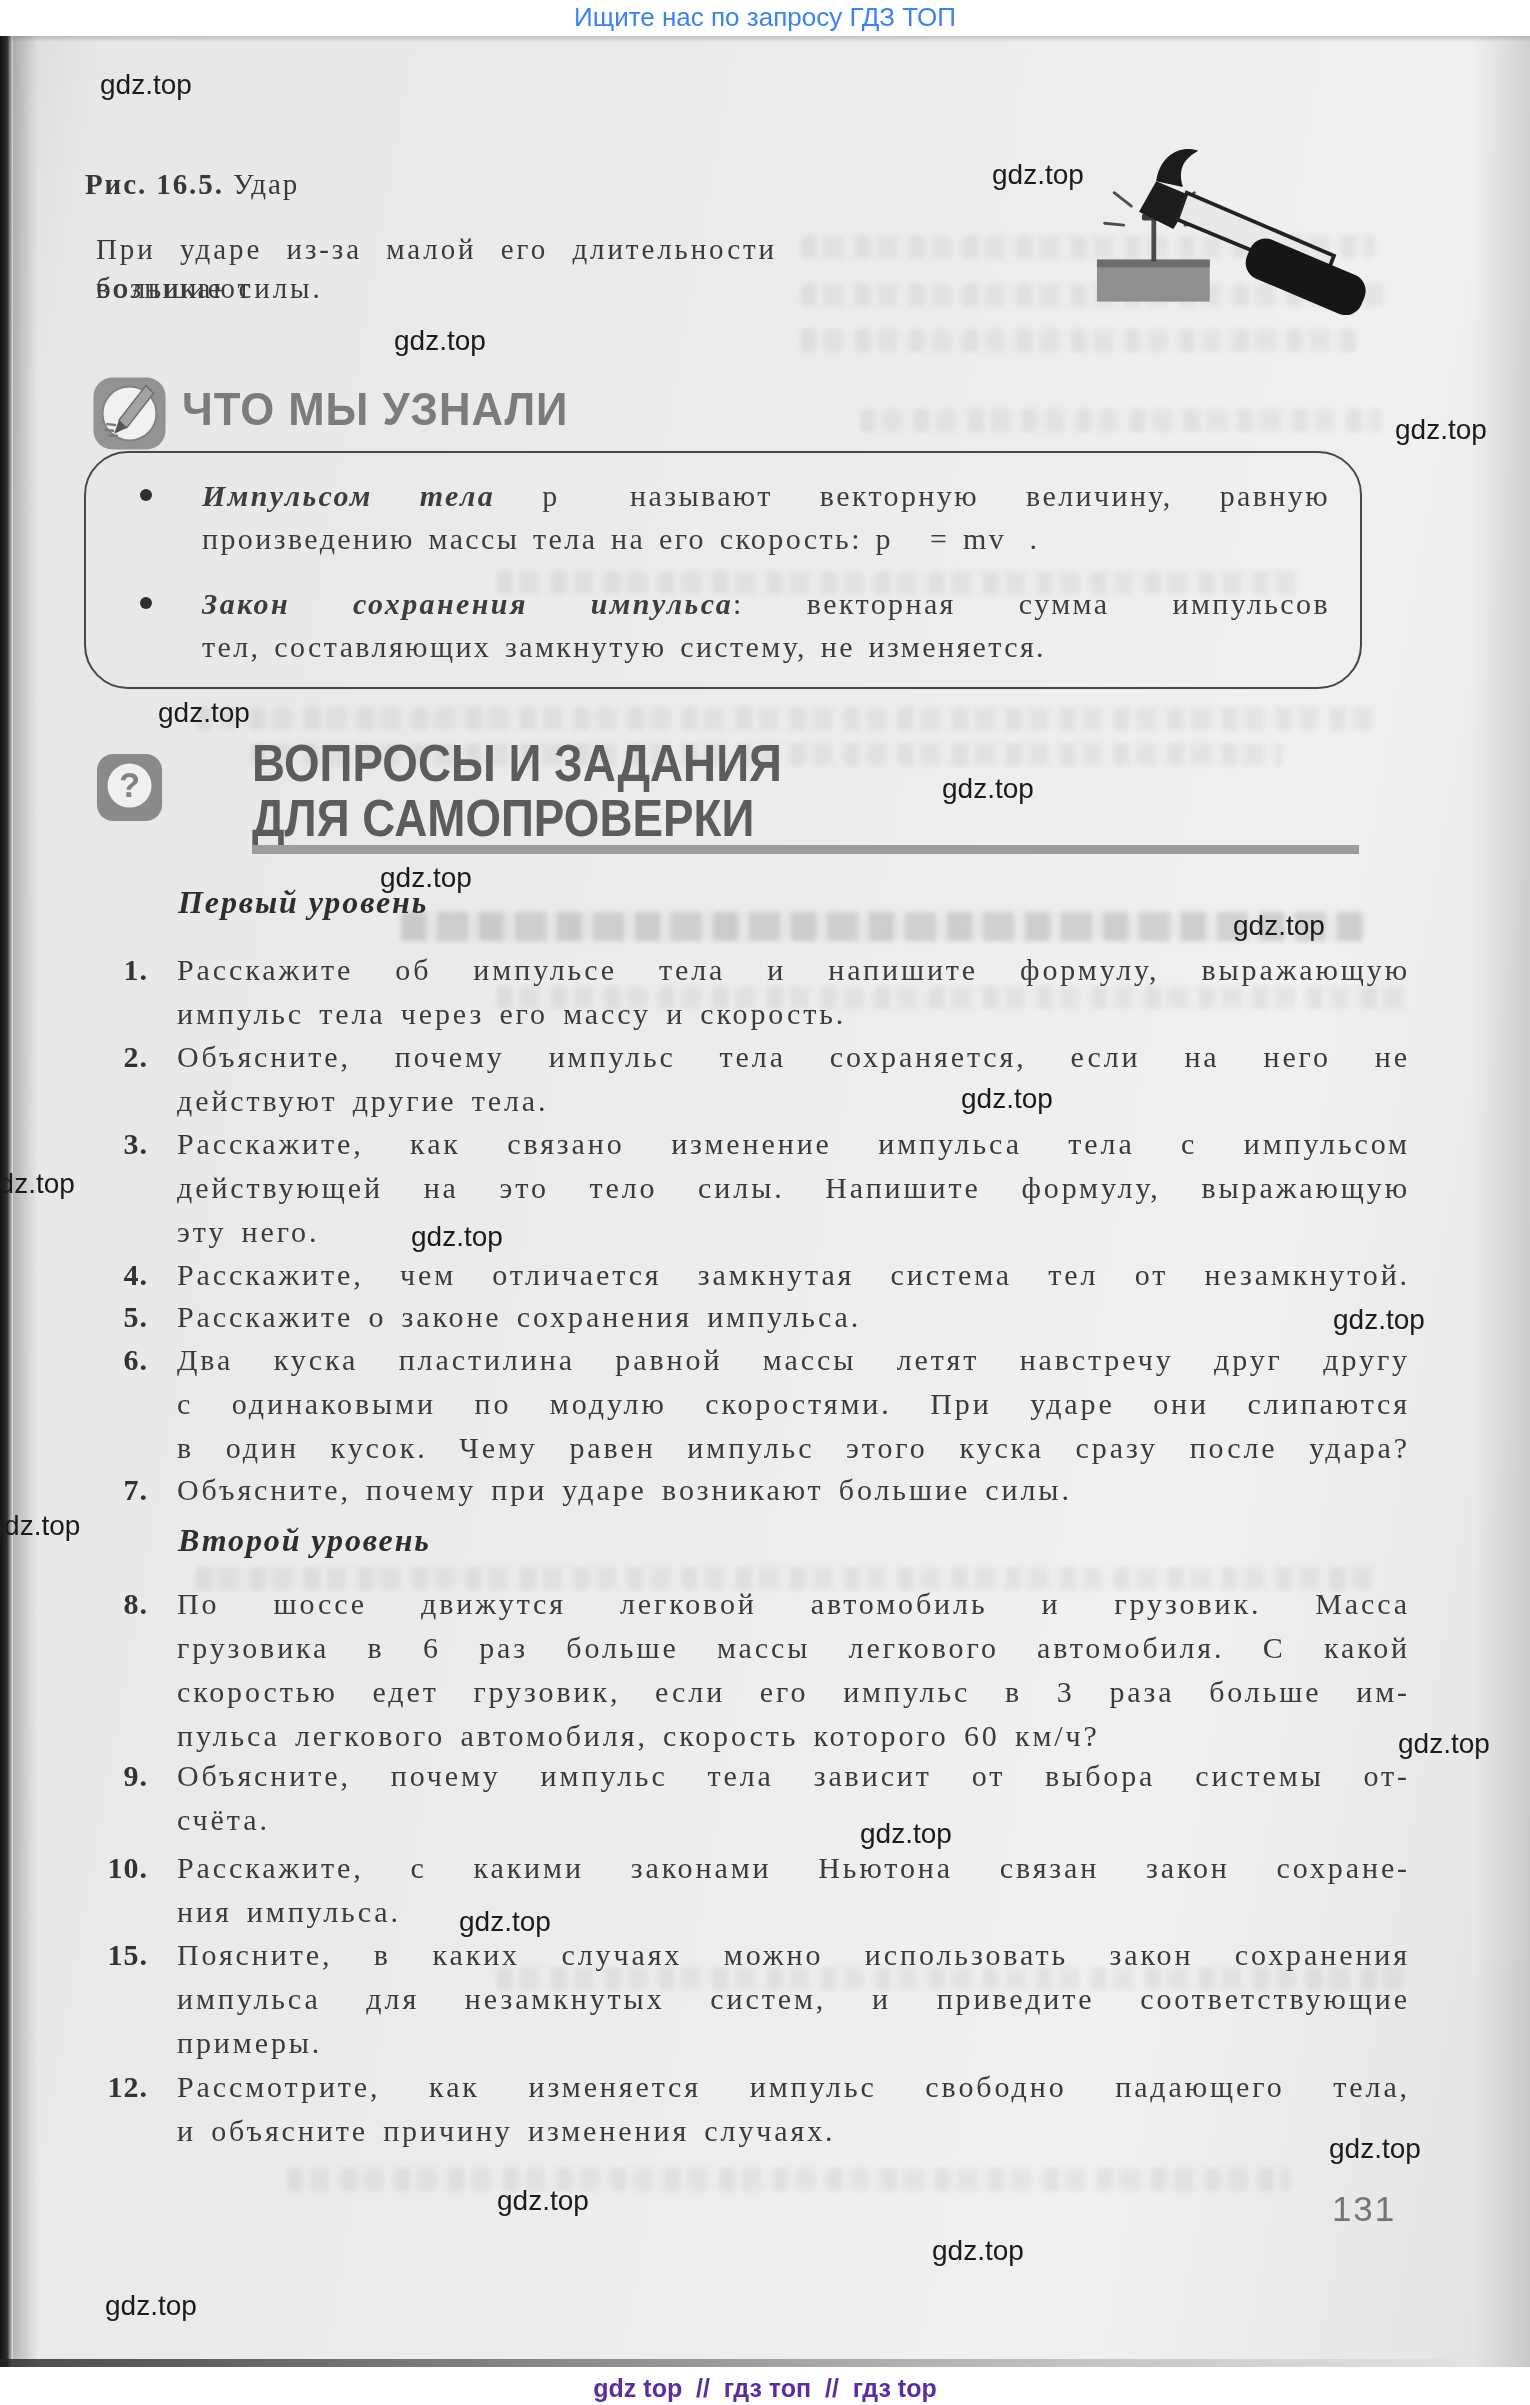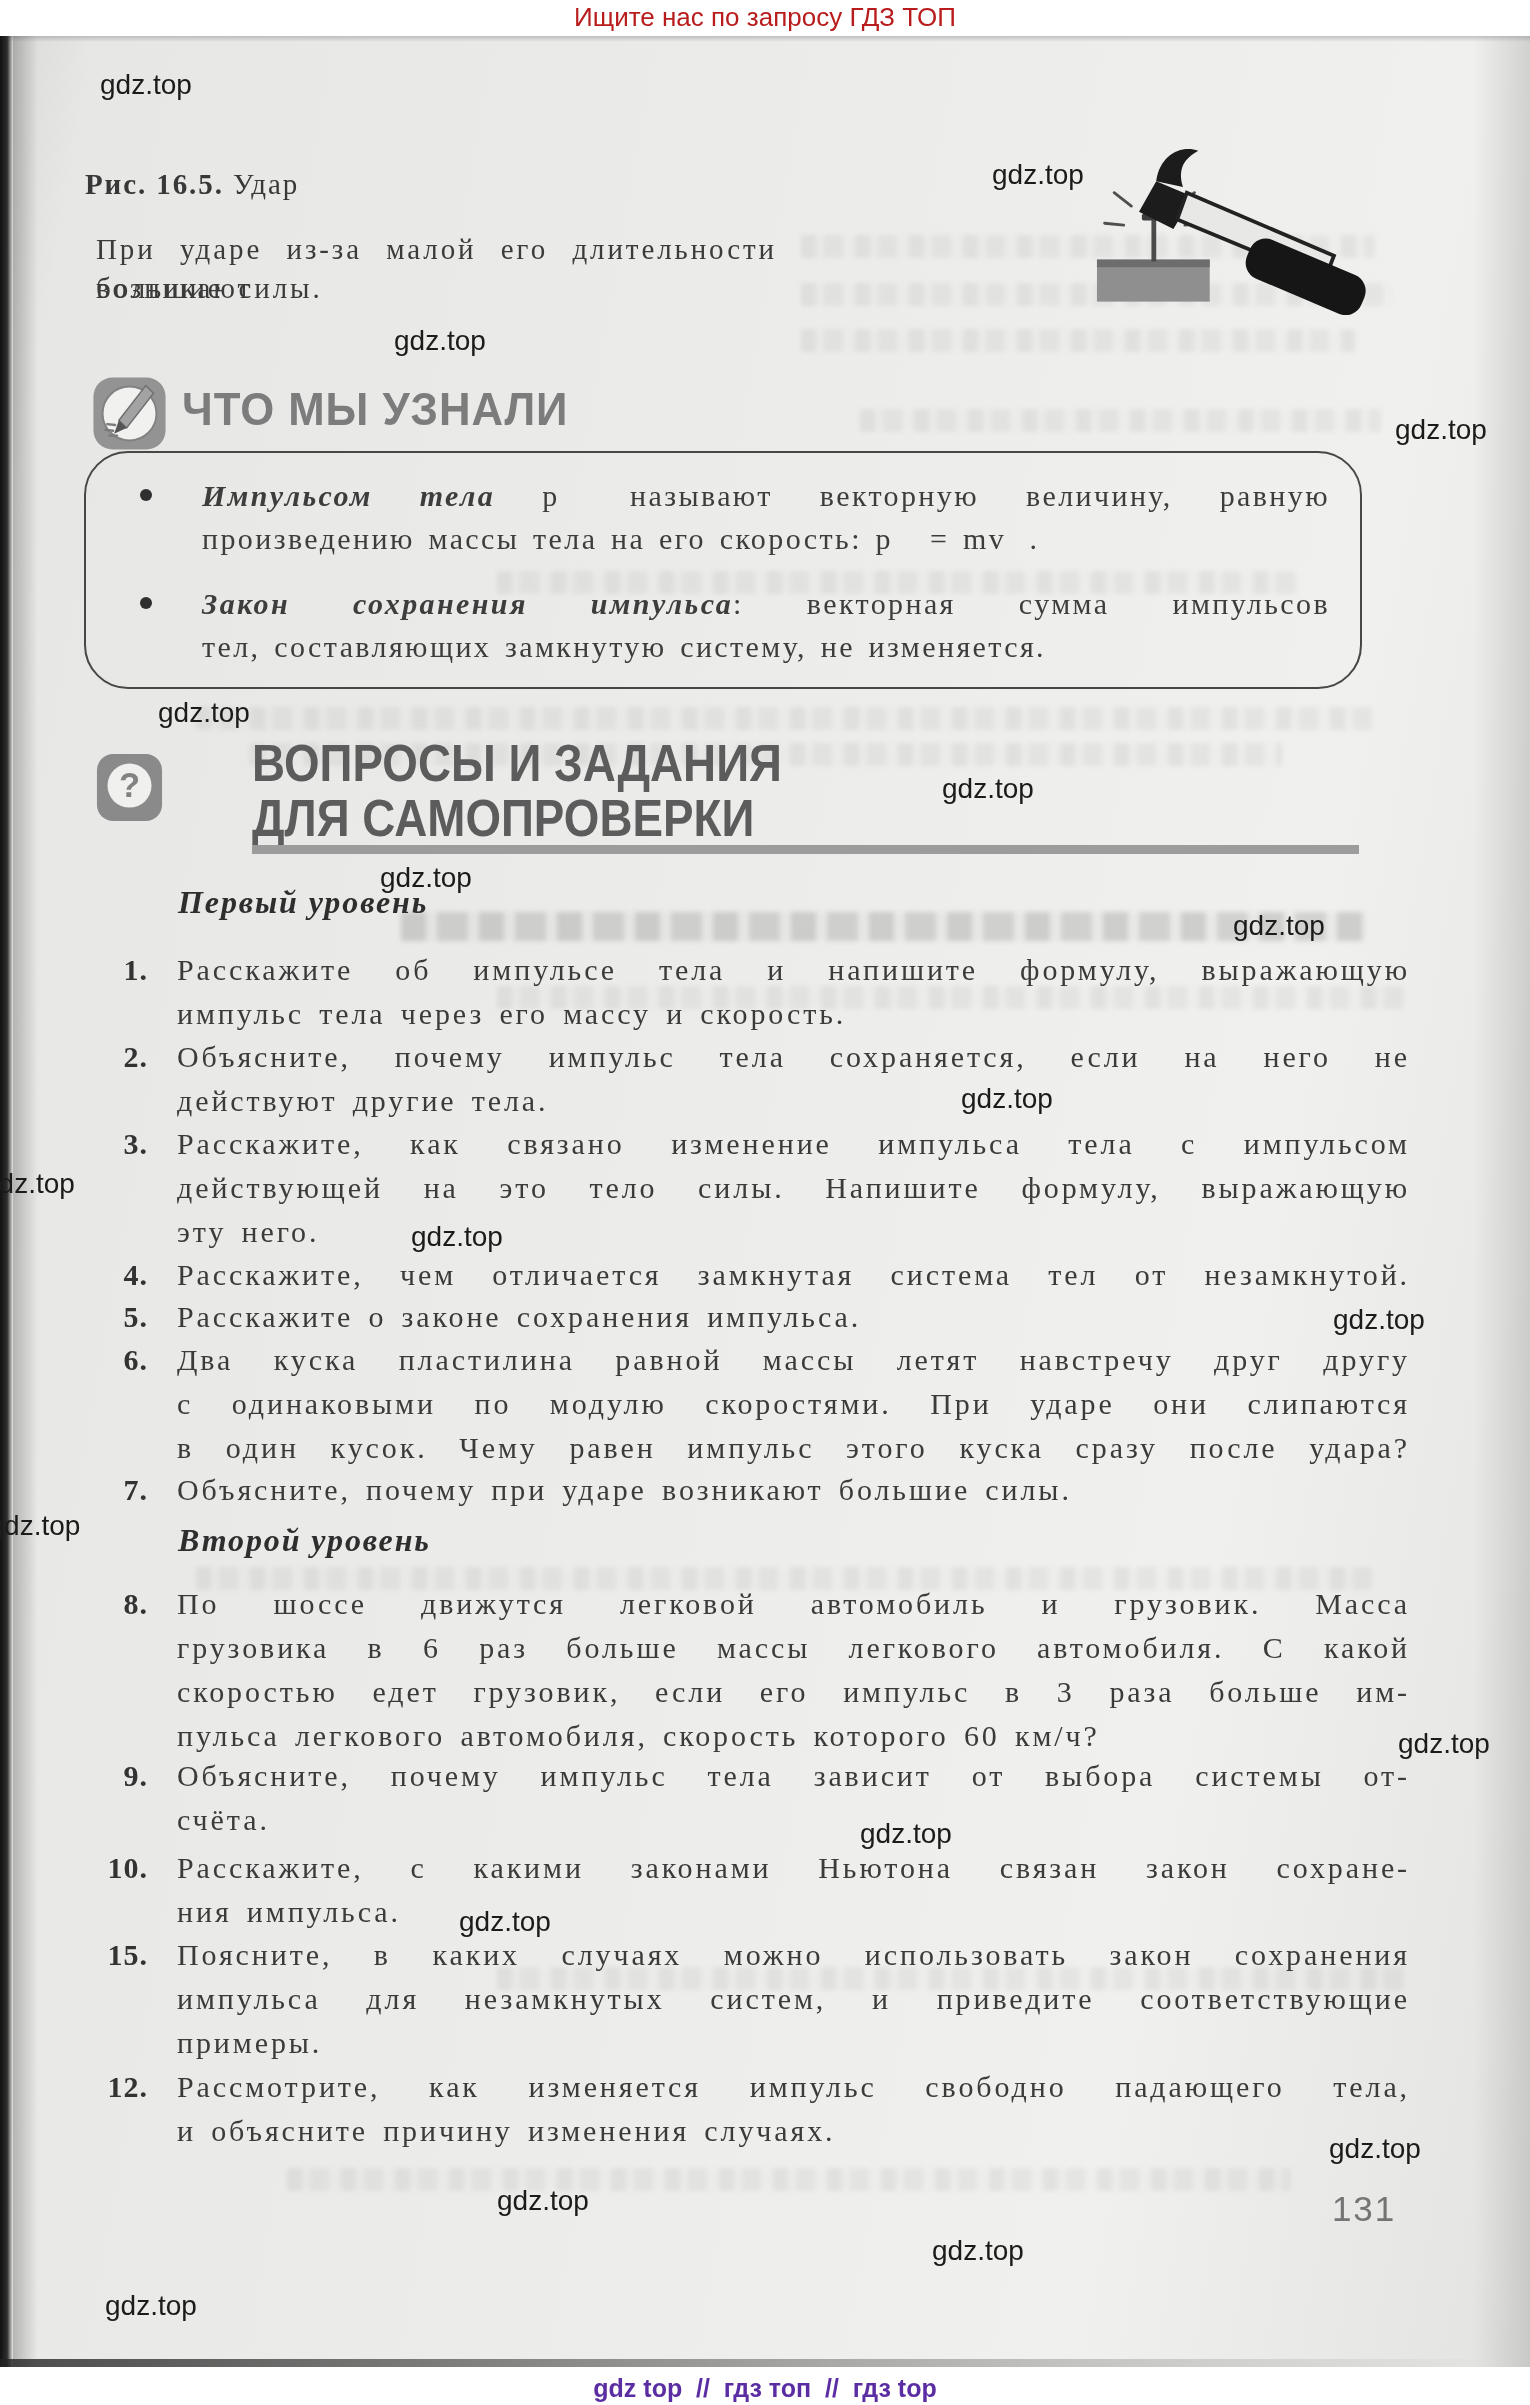--- a/index.html
+++ b/index.html
@@ -1,21 +1,21 @@
 <!DOCTYPE html>
 <html><head>
 <meta charset="utf-8">
 <style>
   html,body{margin:0;padding:0;background:#ffffff;}
   .page{position:relative;width:1530px;height:2406px;background:#ffffff;overflow:hidden;
         font-family:"Liberation Serif","DejaVu Serif",serif;}
   
   .topbar{position:absolute;left:0;top:0;width:1530px;height:36px;background:#ffffff;
           text-align:center;line-height:34px;}
-  .banner-text{font-family:"Liberation Sans",sans-serif;font-size:26px;font-weight:500;color:#b91c1c;text-align:right;}
+  .banner-text{font-family:"Liberation Sans",sans-serif;font-size:26px;font-weight:500;color:#3b82f6;text-align:right;}
   
   .scan{position:absolute;left:0;top:36px;width:1530px;height:2331px;
         background:linear-gradient(100deg,#d9d9d7 0%,#e7e7e5 5%,#ebebe9 38%,#f0f0ee 76%,#e3e3e1 100%);}
   .edge-left{position:absolute;left:0;top:0;width:13.4px;height:100%;
              background:linear-gradient(90deg,#111 0%,#2e2e2e 55%,rgba(90,90,90,0) 100%);}
   .edge-left-shadow{position:absolute;left:13.4px;top:0;width:25px;height:100%;
              background:linear-gradient(90deg,rgba(60,60,60,.30),rgba(60,60,60,0));}
   .edge-top{position:absolute;left:0;top:0;width:100%;height:5.7px;
              background:linear-gradient(180deg,rgba(110,110,110,.35),rgba(110,110,110,0));}
   .edge-right{position:absolute;right:0;top:0;width:57px;height:100%;

